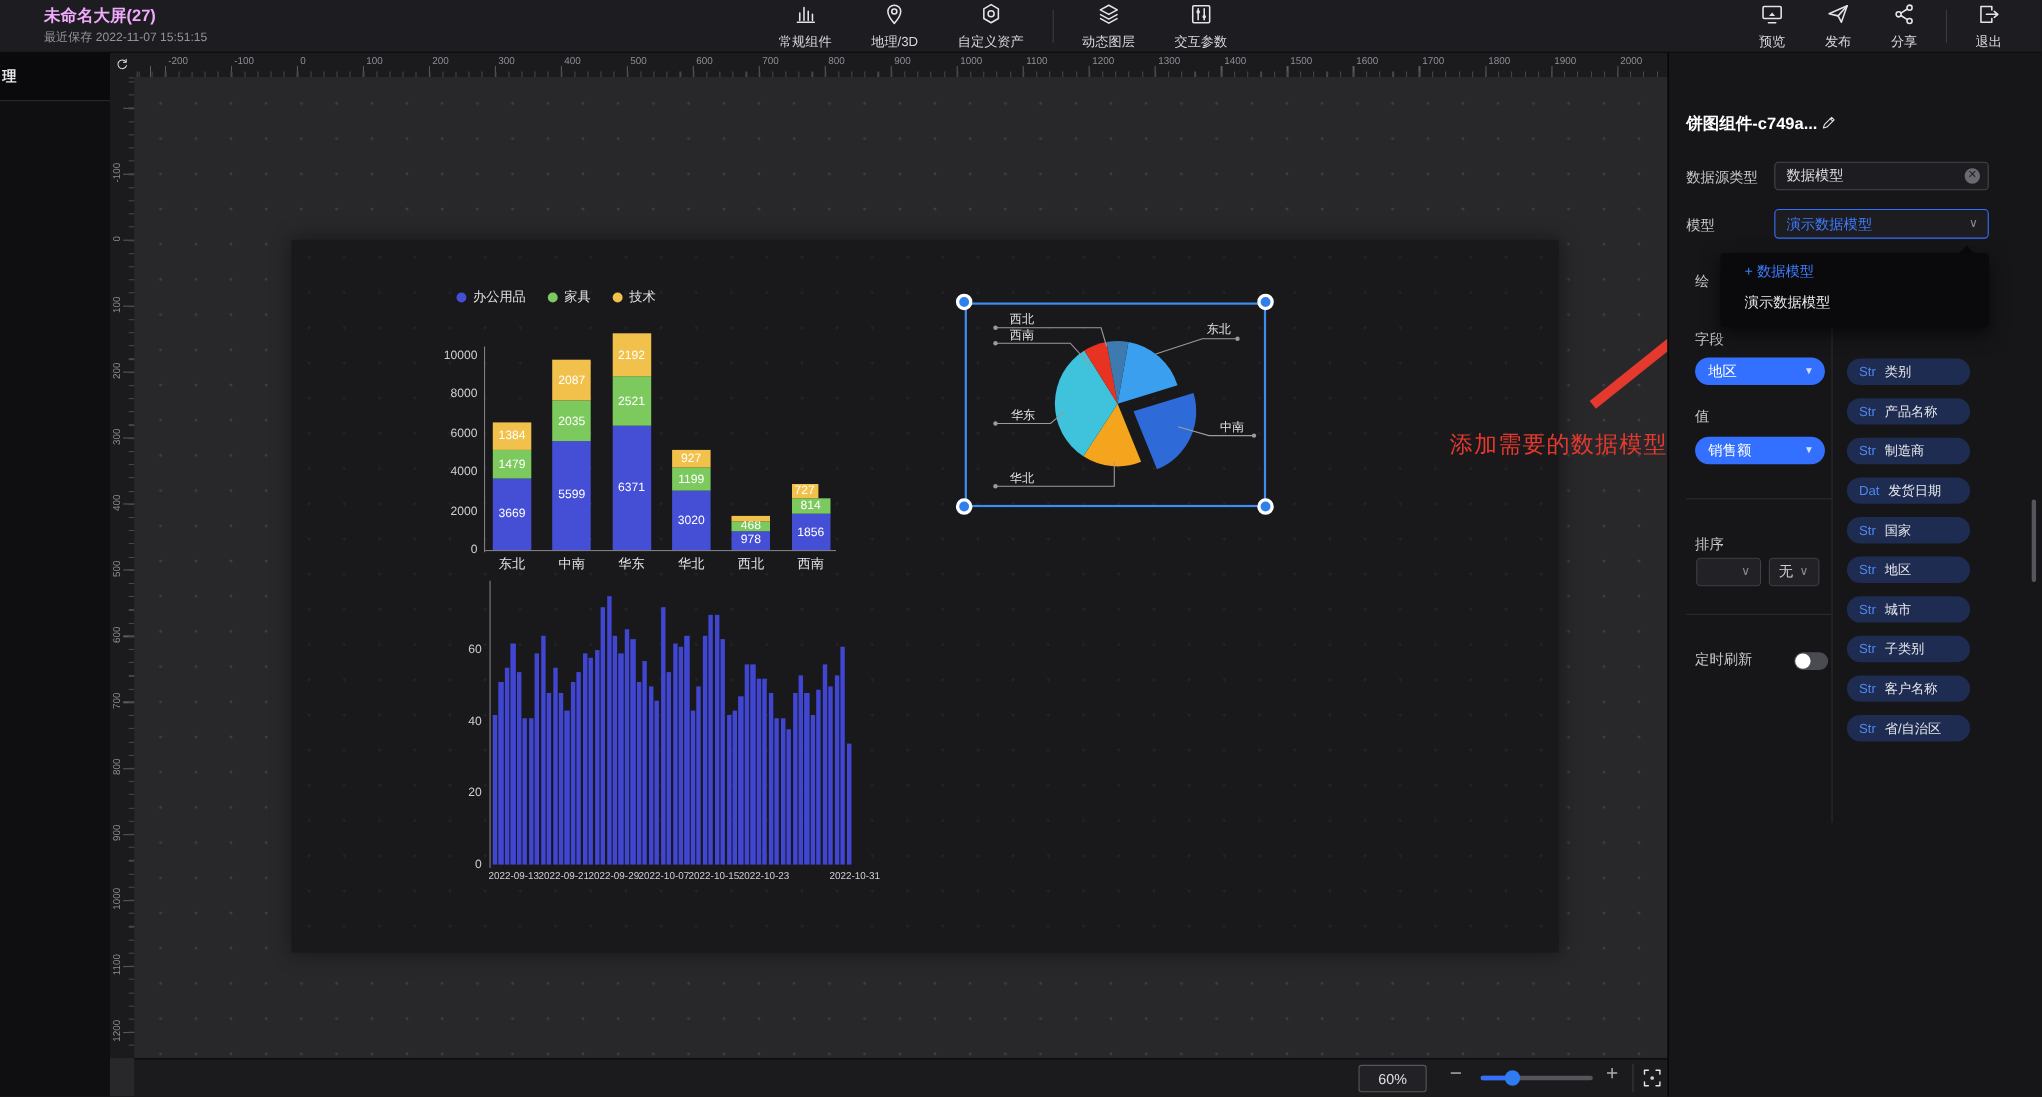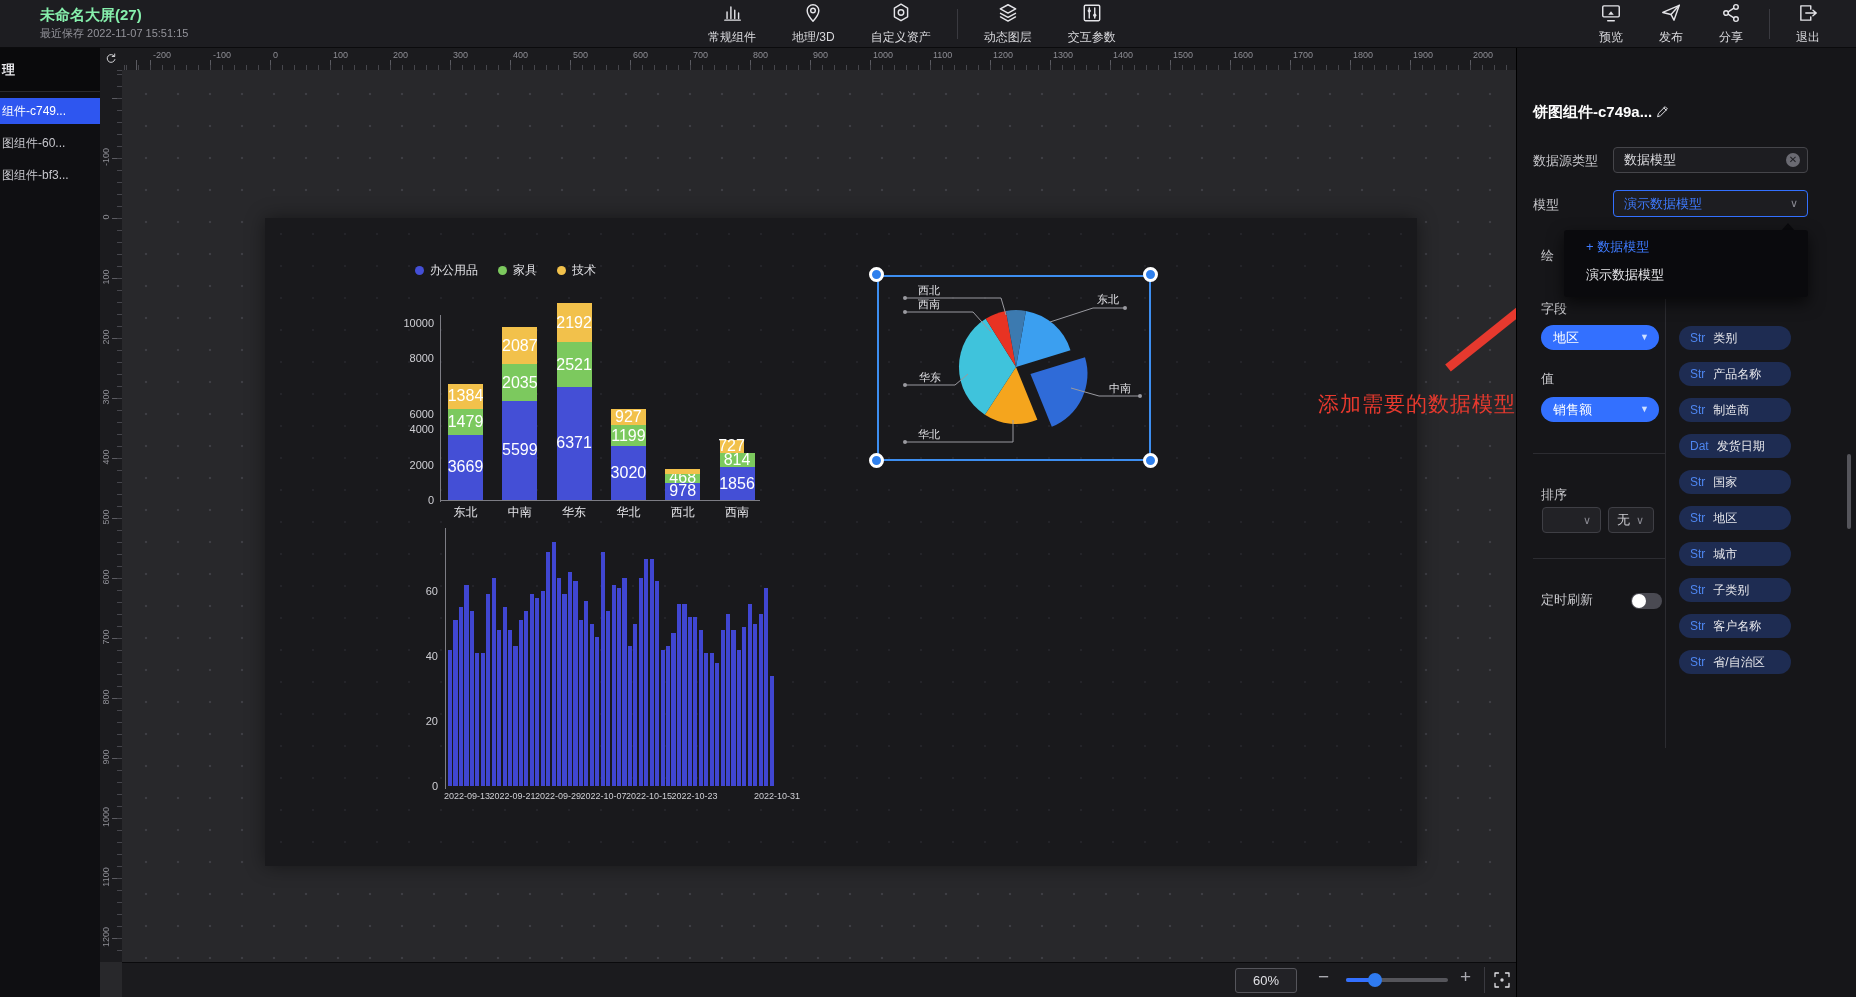--- a/index.html
+++ b/index.html
@@ -2,21 +2,21 @@
 <html><head>
 <meta charset="utf-8">
 <style>
   html,body{margin:0;padding:0;background:#0c0c0e;}
   *{box-sizing:border-box;font-family:"Liberation Sans","DejaVu Sans",sans-serif;}
   .app{position:relative;width:1856px;height:997px;overflow:hidden;background:#28282b;color:#ddd;}
 
   
   .topbar{position:absolute;left:0;top:0;width:1856px;height:48px;background:#1d1d21;border-bottom:1px solid #0b0b0d;display:flex;align-items:center;z-index:40;}
   .titleblock{position:absolute;left:40px;top:6px;}
-  .tb-title{font-size:15px;font-weight:bold;color:#86efac;line-height:18px;}
+  .tb-title{font-size:15px;font-weight:bold;color:#f0abfc;line-height:18px;}
   .tb-sub{font-size:11px;color:#93939a;margin-top:2px;}
   .tools{position:absolute;left:690px;top:0;height:48px;display:flex;align-items:center;}
   .actions{position:absolute;right:18px;top:0;height:48px;display:flex;align-items:center;}
   .toolbtn{display:flex;flex-direction:column;align-items:center;justify-content:center;height:48px;padding:0 18px;cursor:pointer;}
   .toolbtn .lab{font-size:12px;color:#d8d8dc;margin-top:1px;white-space:nowrap;}
   .tb-divider{width:1px;height:30px;background:#3a3a40;margin:0 8px;}
 
   
   .sidebar{position:absolute;left:0;top:48px;width:100px;height:949px;background:#0f0f12;z-index:30;}
   .side-header{height:44px;line-height:44px;padding-left:2px;font-size:13px;font-weight:bold;color:#e8e8ec;border-bottom:1px solid #2a2a2f;background:#0a0a0c;}
@@ -38,21 +38,21 @@
   .canvas{position:absolute;left:122px;top:70px;width:1394px;height:892px;background:#28282b;overflow:hidden;
     background-image:radial-gradient(circle,#3e3e44 0 1px,transparent 1.6px);background-size:32px 32px;background-position:8px 8px;}
   .artboard{position:absolute;left:143px;top:148px;width:1152px;height:648px;background:#19191c;
     background-image:radial-gradient(circle,#242429 0 1px,transparent 1.6px);background-size:32px 32px;box-shadow:0 0 18px rgba(0,0,0,.45);}
 
   
   .chart{position:absolute;}
   .axis-line{position:absolute;background:#7d7d84;}
   .ytick{position:absolute;font-size:11px;color:#cfcfd4;text-align:right;width:34px;}
   .xtick{position:absolute;font-size:12px;color:#e6e6ea;text-align:center;}
-  .seg{position:absolute;display:flex;align-items:center;justify-content:center;font-size:16px;color:#fff;overflow:visible;}
+  .seg{position:absolute;display:flex;align-items:center;justify-content:center;font-size:11px;color:#fff;overflow:visible;}
   .legend{position:absolute;display:flex;gap:20px;font-size:12px;color:#e2e2e6;}
   .legend .it{display:flex;align-items:center;gap:6px;white-space:nowrap;}
   .legend .dot{width:9px;height:9px;border-radius:50%;}
   .hbar{position:absolute;background:#4046d2;}
   .datelab{position:absolute;font-size:9px;color:#cfcfd4;white-space:nowrap;}
 
   
   .selrect{position:absolute;border:2px solid #3d8ef0;}
   .handle{position:absolute;width:15px;height:15px;border-radius:50%;background:#2f80ed;border:3px solid #fff;}
 
@@ -182,25 +182,20 @@
               <path d="M12.5 6.5V3.5h-9v13h9v-3"></path>
               <path d="M8 10h9.5M14.5 7.5L17.5 10l-3 2.5"></path>
             </svg></span>
           <div class="lab">退出</div>
         </div>
       </nav>
   </header>
 
   <aside class="sidebar">
     <div class="side-header">理</div>
-    <div id="layerlist">
-        <div class="layer-item sel">组件-c749...</div>
-        <div class="layer-item">图组件-60...</div>
-        <div class="layer-item">图组件-bf3...</div>
-      </div>
   </aside>
 
   <div class="ruler-corner" id="rulercorner">
       <svg width="14" height="14" viewBox="0 0 20 20" fill="none" stroke="#e4e4e8" stroke-width="1.3" stroke-linecap="round" stroke-linejoin="round">
         <path d="M14.8 6A5.6 5.6 0 1 0 15.6 10.8"></path>
         <path d="M15.3 2.8v3.6h-3.6"></path>
       </svg>
     </div>
   <div class="hruler" id="hruler">
       <div class="num" style="left: 31px;">-200</div>
@@ -245,21 +240,21 @@
     </div>
 
   <main class="canvas">
     <div class="artboard" id="artboard">
       <div class="chart" id="chart-stacked" style="left:135px;top:38px;width:360px;height:260px;">
           <div class="axis-line" style="left: 40px; top: 59px; width: 1px; height: 187px;"></div>
           <div class="axis-line" style="left: 40px; top: 244px; width: 320px; height: 1px;"></div>
           <div class="ytick" style="left: 0px; top: 238px;">0</div>
           <div class="ytick" style="left: 0px; top: 202.5px;">2000</div>
           <div class="ytick" style="left: 0px; top: 167px;">4000</div>
-          <div class="ytick" style="left: 0px; top: 131.5px; margin-top: 20px;">6000</div>
+          <div class="ytick" style="left: 0px; top: 131.5px;">6000</div>
           <div class="ytick" style="left: 0px; top: 96px;">8000</div>
           <div class="ytick" style="left: 0px; top: 60.5px;">10000</div>
           <div class="seg" style="left: 48px; top: 178.875px; width: 35px; height: 65.1247px; background: rgb(68, 79, 214);">3669</div>
           <div class="seg" style="left: 48px; top: 152.623px; width: 35px; height: 26.2522px; background: rgb(124, 201, 94);">1479</div>
           <div class="seg" style="left: 48px; top: 128.057px; width: 35px; height: 24.566px; background: rgb(242, 193, 75);">1384</div>
           <div class="xtick" style="left: 38px; top: 248px; width: 55px;">东北</div>
           <div class="seg" style="left: 102.3px; top: 144.618px; width: 35px; height: 99.3822px; background: rgb(68, 79, 214);">5599</div>
           <div class="seg" style="left: 102.3px; top: 108.497px; width: 35px; height: 36.1212px; background: rgb(124, 201, 94);">2035</div>
           <div class="seg" style="left: 102.3px; top: 71.4523px; width: 35px; height: 37.0442px; background: rgb(242, 193, 75);">2087</div>
           <div class="xtick" style="left: 92.3px; top: 248px; width: 55px;">中南</div>

